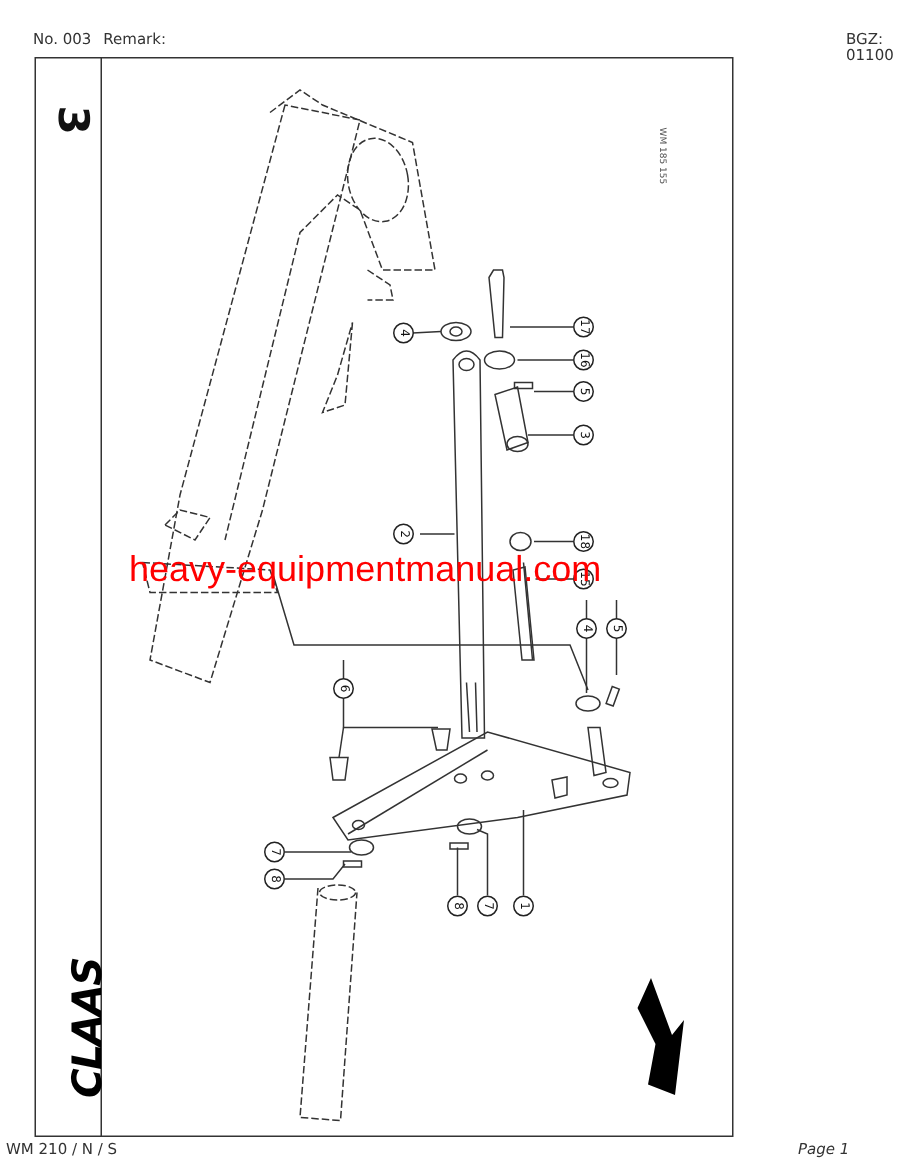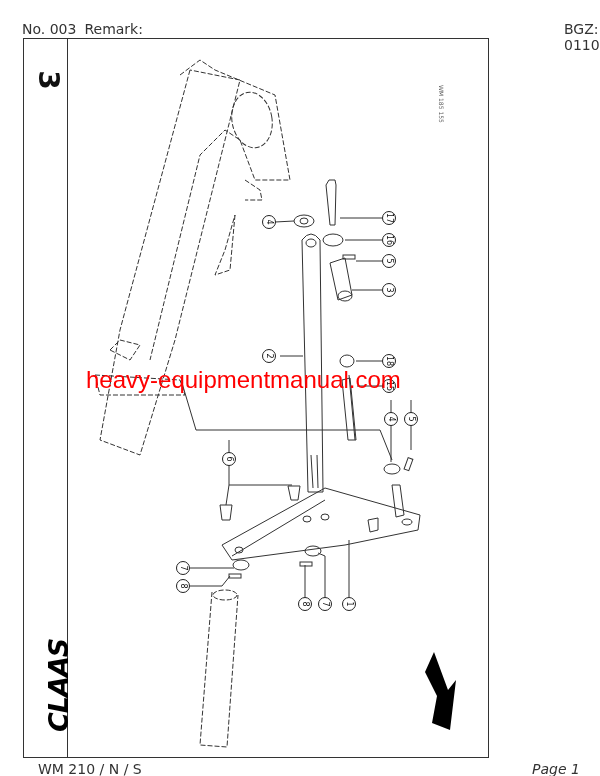--- a/index.html
+++ b/index.html
@@ -1,21 +1,21 @@
 <!DOCTYPE html>
 <html><head>
   <meta charset="utf-8">
   <style>
     html, body { margin: 0; padding: 0; background: #ffffff; }
     body { width: 600px; height: 776px; position: relative; overflow: hidden; font-family: "DejaVu Sans", sans-serif; color: #222; }
-    .hdr { position: absolute; font-size: 14px; color: #333; }
+    .hdr { position: absolute; font-size: 10px; color: #333; }
     #hdr-left { left: 22px; top: 21px; }
     #hdr-left .gap { display: inline-block; width: 8px; }
     #hdr-right { left: 516px; top: 21px; padding-left: 48px; }
-    #ftr-left { left: 38px; top: 761px; }
+    #ftr-left { left: 4px; top: 761px; }
     #ftr-right { left: 532px; top: 761px; font-style: italic; }
     .frame { position: absolute; left: 23px; top: 38px; width: 466px; height: 720px; border: 1.3px solid #333; box-sizing: border-box; }
     .leftcol { position: absolute; left: 23px; top: 38px; width: 45px; height: 720px; border-right: 1.3px solid #333; box-sizing: border-box; }
     .sheetno { position: absolute; left: 28px; top: 60px; width: 40px; height: 40px; font-family: "DejaVu Sans", sans-serif; font-weight: bold; font-size: 28px; transform: rotate(90deg); text-align: center; line-height: 40px; color: #111; }
     .claas { position: absolute; left: 17px; top: 675px; width: 84px; height: 30px; transform: rotate(-90deg); transform-origin: center; font-family: "DejaVu Sans", sans-serif; font-weight: bold; font-style: italic; font-size: 27px; letter-spacing: -1px; color: #000; line-height: 30px; text-align:center; }
     .drawref { position: absolute; left: 445px; top: 85px; font-size: 6px; color: #555; transform: rotate(90deg); transform-origin: left top; white-space: nowrap; }
     svg.drawing { position: absolute; left: 0; top: 0; }
     .callout { position: absolute; width: 14px; height: 14px; border: 1px solid #222; border-radius: 50%; box-sizing: border-box; font-size: 8px; line-height: 12px; text-align: center; background: #fff; transform: rotate(90deg); color: #111; }
     .watermark { position: absolute; left: 86px; top: 366px; font-family: "Liberation Sans", sans-serif; font-size: 24px; color: #ff0000; white-space: nowrap; letter-spacing: 0px; }
   </style>

